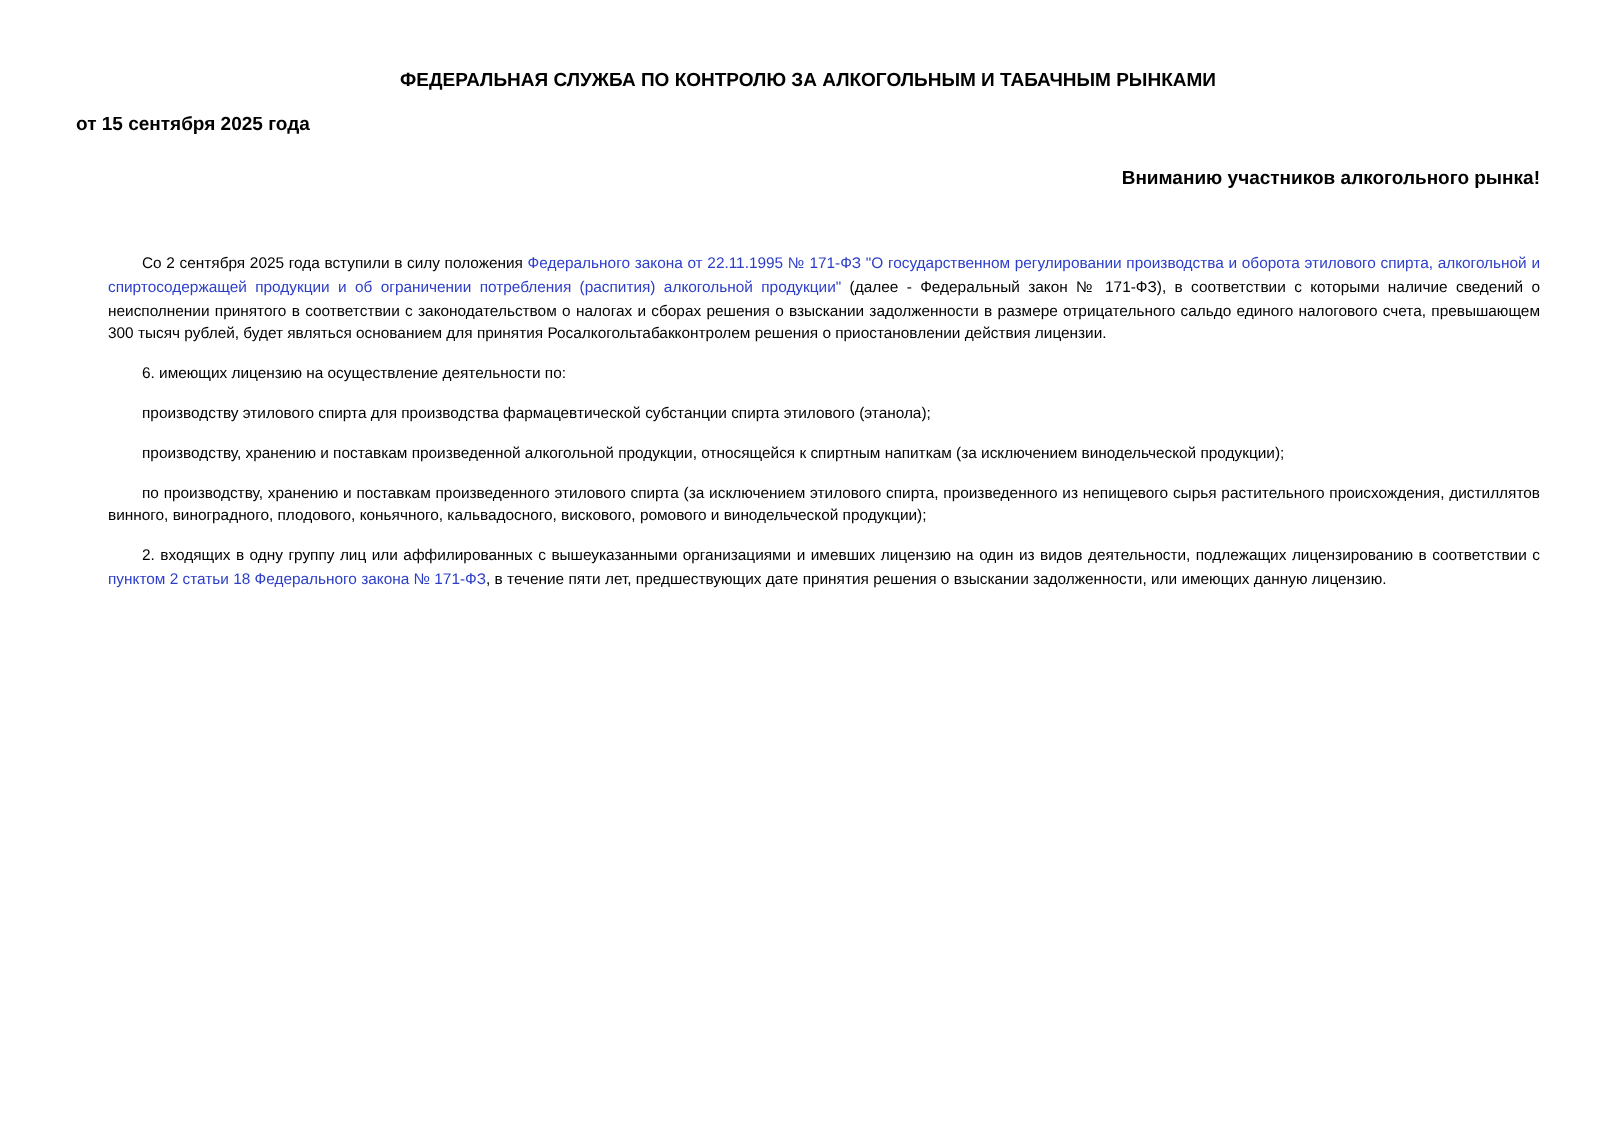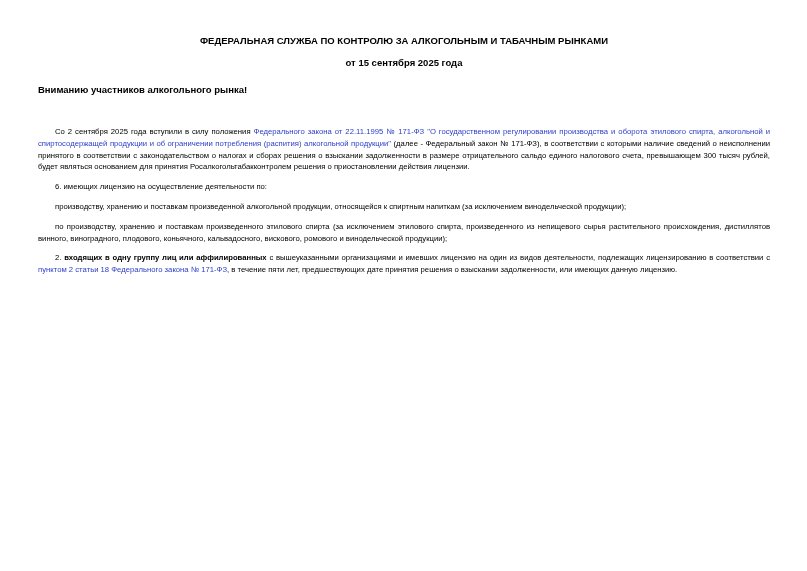--- a/index.html
+++ b/index.html
@@ -24,65 +24,66 @@
     border-radius: 24px;
   }
   .doc-title {
     text-align: center;
     font-weight: bold;
     font-size: 9.5px;
     line-height: 11px;
     margin: 0 0 11px 0;
   }
   .doc-date {
-    text-align: center;
+    text-align: left;
     font-weight: bold;
     font-size: 9.5px;
     line-height: 11px;
     margin: 0 0 16px 0;
   }
   .doc-subject {
-    text-align: left;
+    text-align: right;
     font-weight: bold;
     font-size: 9.5px;
     line-height: 11px;
     margin: 0 0 31px 0;
   }
   p.body-par {
     font-size: 7.7px;
     line-height: 11.8px;
     text-align: justify;
     text-indent: 17px;
-    margin: 0 0 8px 0;
+    margin: 0 0 8px 16px;
   }
   .link {
     color: #2c3ec8;
     text-decoration: none;
     cursor: pointer;
   }
   .bold {
-    font-weight: bold;
+    font-weight: normal;
   }
 </style>
 </head>
 <body>
 
 <div class="page">
 
   <div class="doc-title">ФЕДЕРАЛЬНАЯ СЛУЖБА ПО КОНТРОЛЮ ЗА АЛКОГОЛЬНЫМ И ТАБАЧНЫМ РЫНКАМИ</div>
 
   <div class="doc-date">от 15 сентября 2025 года</div>
 
   <div class="doc-subject">Вниманию участников алкогольного рынка!</div>
 
   <p class="body-par"><span>Со 2 сентября 2025 года вступили в силу положения </span><span class="link">Федерального закона от 22.11.1995 № 171-ФЗ "О государственном регулировании производства и оборота этилового спирта, алкогольной и спиртосодержащей продукции и об ограничении потребления (распития) алкогольной продукции"</span><span> (далее - Федеральный закон № 171-ФЗ), в соответствии с которыми наличие сведений о неисполнении принятого в соответствии с законодательством о налогах и сборах решения о взыскании задолженности в размере отрицательного сальдо единого налогового счета, превышающем 300 тысяч рублей, будет являться основанием для принятия Росалкогольтабакконтролем решения о приостановлении действия лицензии.</span></p>
 
 
   <p class="body-par">6. имеющих лицензию на осуществление деятельности по:</p>
 
+  <p class="body-par">производству этилового спирта для производства фармацевтической субстанции спирта этилового (этанола);</p>
 
   <p class="body-par">производству, хранению и поставкам произведенной алкогольной продукции, относящейся к спиртным напиткам (за исключением винодельческой продукции);</p>
 
   <p class="body-par">по производству, хранению и поставкам произведенного этилового спирта (за исключением этилового спирта, произведенного из непищевого сырья растительного происхождения, дистиллятов винного, виноградного, плодового, коньячного, кальвадосного, вискового, ромового и винодельческой продукции);</p>
 
   <p class="body-par"><span>2. </span><span class="bold">входящих в одну группу лиц или аффилированных</span><span> с вышеуказанными организациями и имевших лицензию на один из видов деятельности, подлежащих лицензированию в соответствии с </span><span class="link">пунктом 2 статьи 18 Федерального закона № 171-ФЗ</span><span>, в течение пяти лет, предшествующих дате принятия решения о взыскании задолженности, или имеющих данную лицензию.</span></p>
 
 </div>
 
 </body></html>

